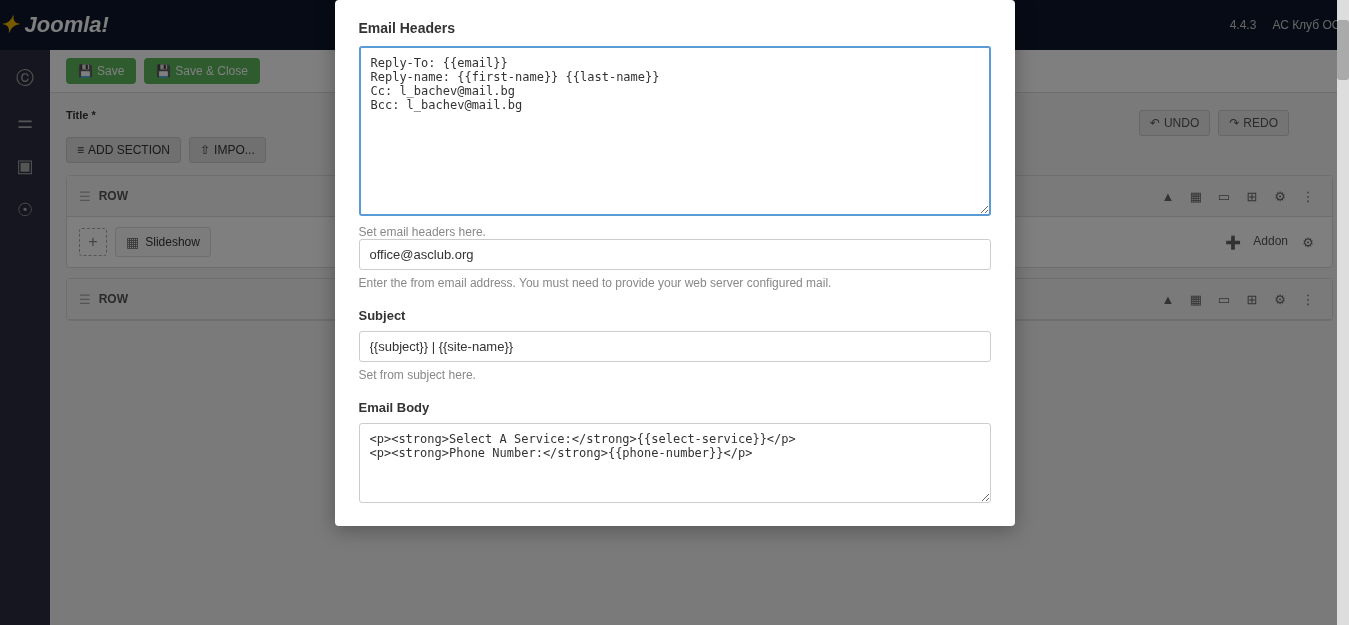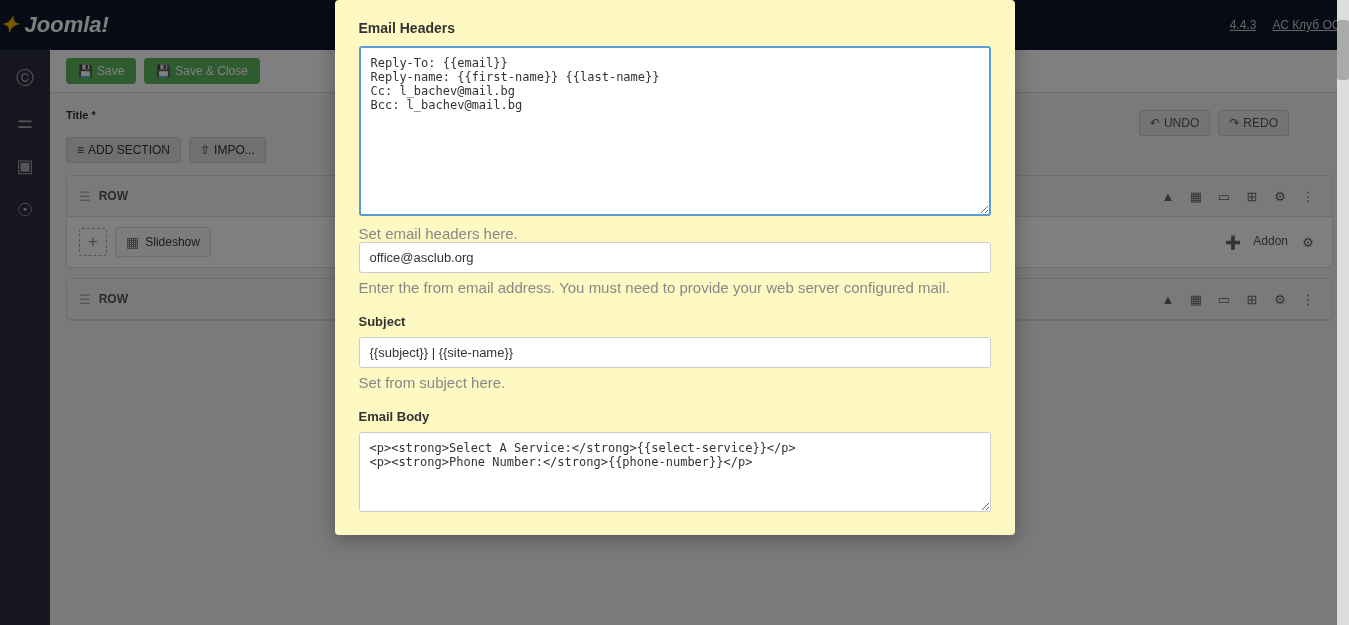--- a/index.html
+++ b/index.html
@@ -28,21 +28,20 @@
       font-weight: bold;
       font-style: italic;
     }
     .joomla-logo span { color: #fff; }
     .top-navbar-right {
       display: flex;
       align-items: center;
       gap: 16px;
       color: #ccc;
       font-size: 12px;
-      text-decoration: underline;
     }
 
     
     .sidebar {
       position: fixed;
       top: 50px; left: 0; bottom: 0;
       width: 50px;
       background: #2a2d3e;
       display: flex;
       flex-direction: column;
@@ -206,21 +205,21 @@
       background: rgba(0,0,0,0.5);
       z-index: 100;
       display: flex;
       align-items: flex-start;
       justify-content: center;
       padding-top: 0;
     }
 
     
     .modal {
-      background: #fef9c3;
+      background: #ffffff;
       width: 680px;
       max-height: 625px;
       overflow-y: auto;
       border-radius: 4px;
       box-shadow: 0 4px 20px rgba(0,0,0,0.3);
       margin-top: 0;
       padding: 20px 24px;
     }
 
     .modal-section-title {
@@ -232,21 +231,21 @@
 
     .modal-label {
       font-size: 13px;
       font-weight: bold;
       color: #333;
       margin-bottom: 8px;
       margin-top: 18px;
     }
 
     .modal-hint {
-      font-size: 15px;
+      font-size: 12px;
       color: #888;
       margin-top: 6px;
     }
 
     .email-headers-textarea {
       width: 100%;
       height: 170px;
       border: 2px solid #5b9bd5;
       border-radius: 3px;
       padding: 8px 10px;

